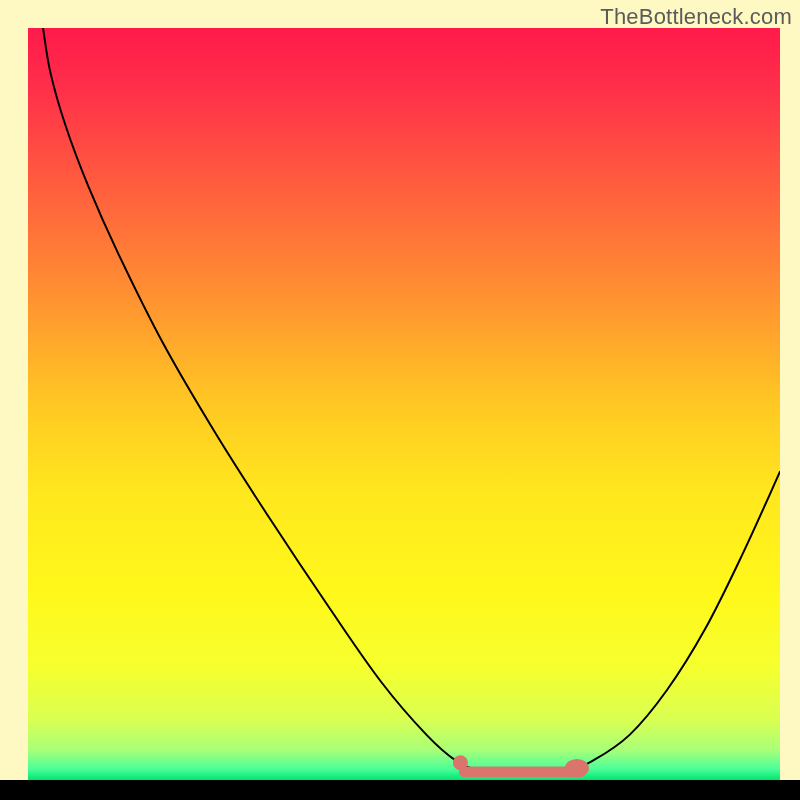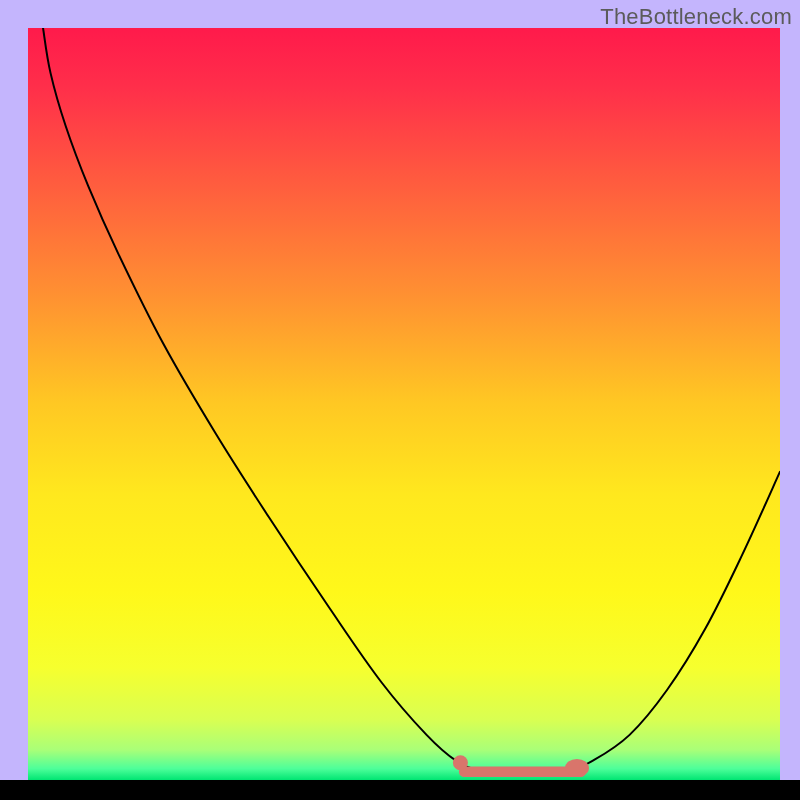--- a/index.html
+++ b/index.html
@@ -1,21 +1,21 @@
 <!DOCTYPE html>
 <html><head>
 <meta charset="utf-8">
 <style>
   * { margin: 0; padding: 0; box-sizing: border-box; }
   html, body { width: 800px; height: 800px; overflow: hidden; background: #000; }
   .container {
     width: 800px;
     height: 780px;
     position: relative;
-    background: #c4b5fd;
+    background: #fef9c3;
   }
   .watermark {
     position: absolute;
     top: 4px;
     right: 8px;
     font-family: Arial, Helvetica, sans-serif;
     font-size: 22px;
     font-weight: 500;
     color: #5b5b5b;
     z-index: 10;

